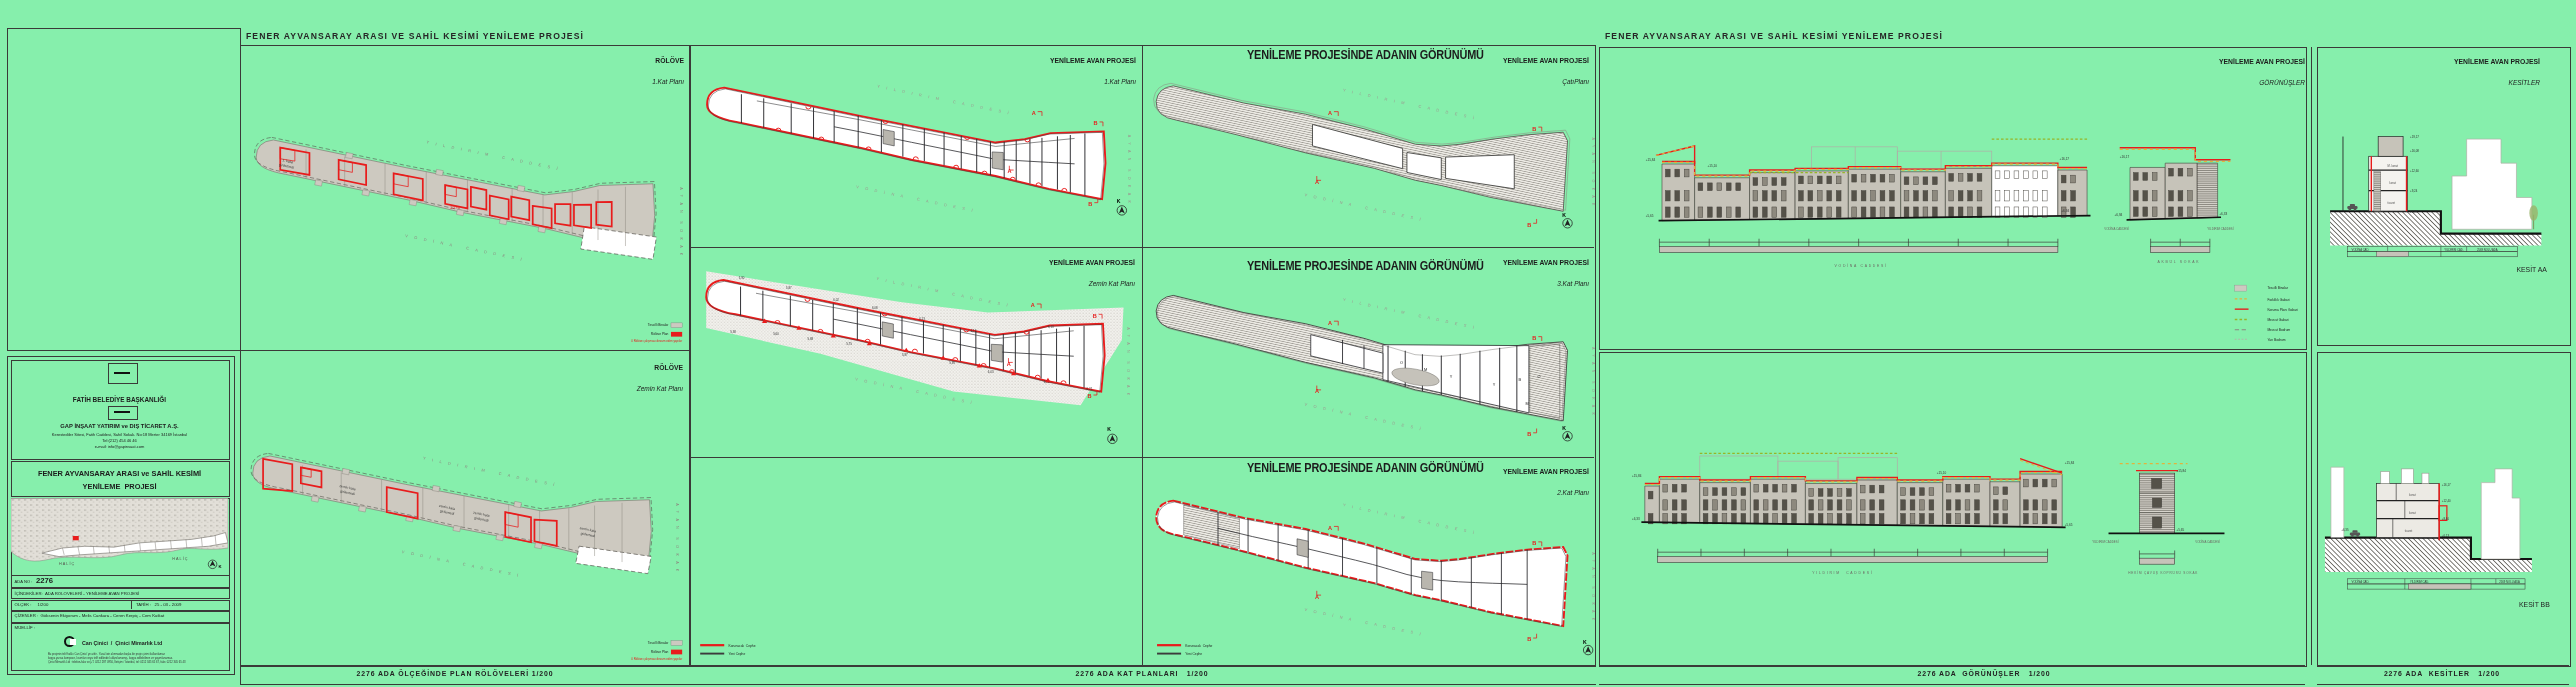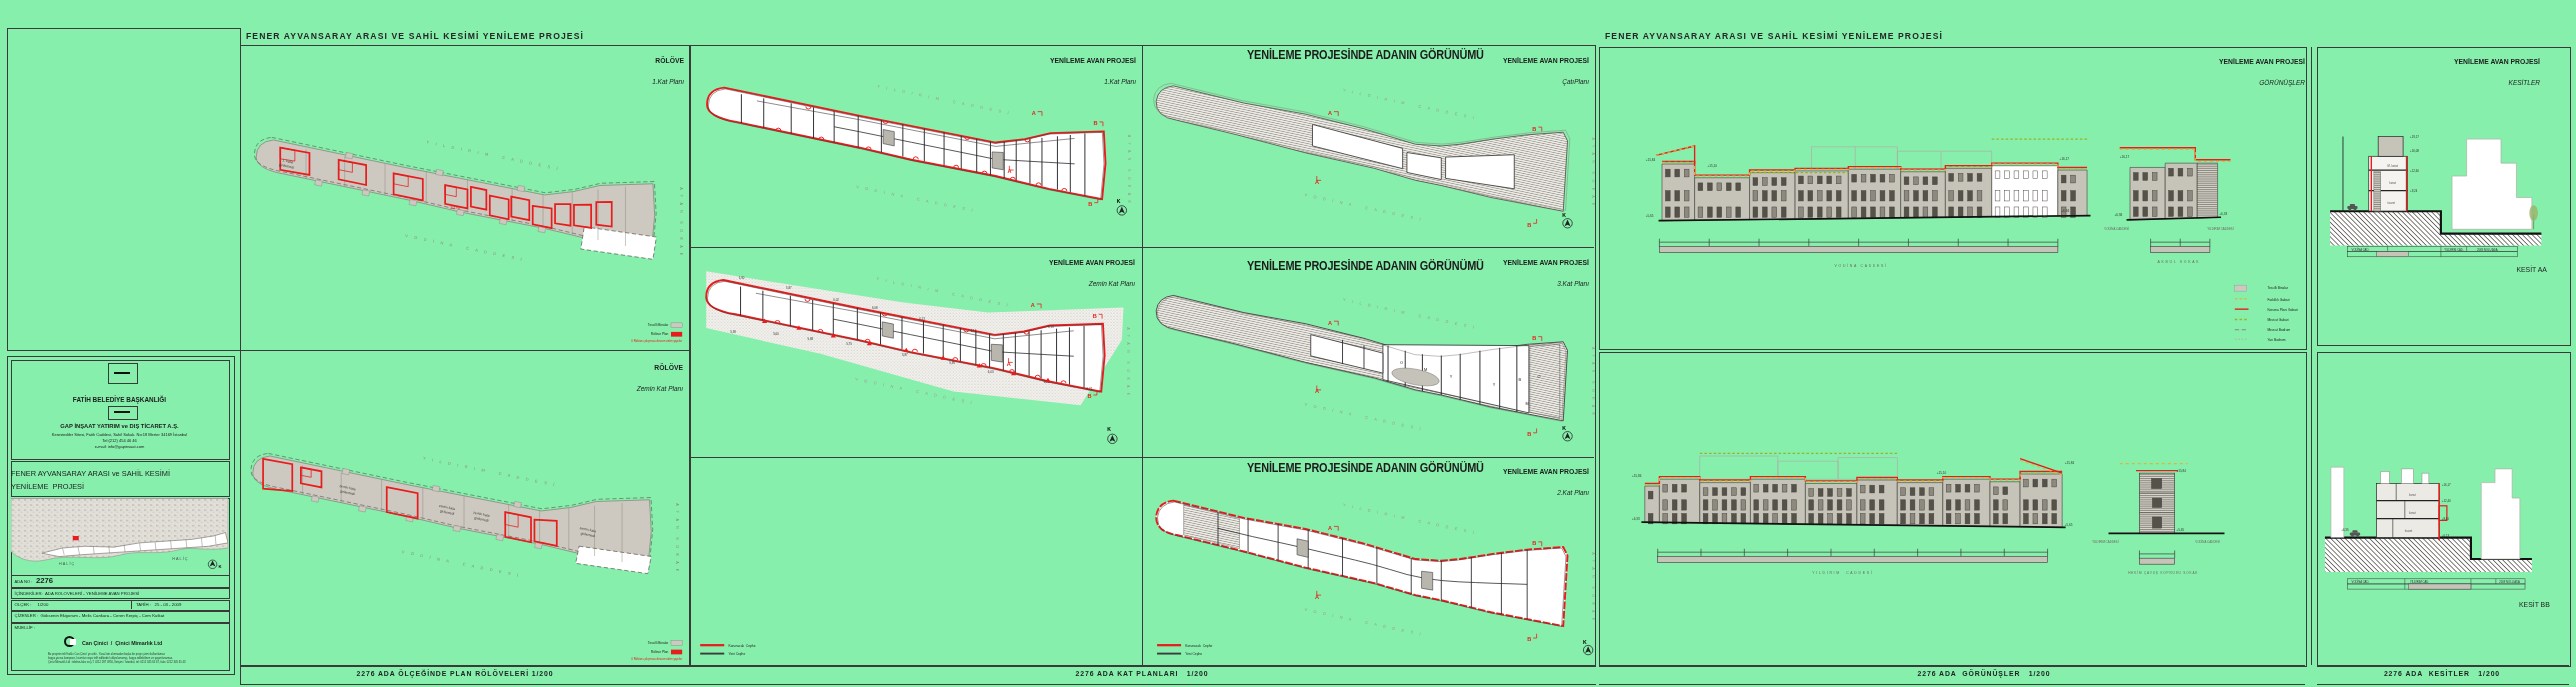--- a/index.html
+++ b/index.html
@@ -98,21 +98,21 @@
 <div class="tiny" style="left:11px;top:423px;width:217px;text-align:center;font-weight:bold;font-size:5.8px;">GAP İNŞAAT YATIRIM ve DIŞ TİCARET A.Ş.</div>
 
 <div class="tiny" style="left:11px;top:432px;width:217px;text-align:center;font-size:4px;">Kerestediler Sitesi, Fatih Caddesi, Sahil Sokak. No:18 Merter 34169 İstanbul</div>
 
 <div class="tiny" style="left:11px;top:438px;width:217px;text-align:center;font-size:4px;">Tel:(212) 454 46 46</div>
 
 <div class="tiny" style="left:11px;top:444px;width:217px;text-align:center;font-size:4px;">e-mail: info@gapinsaat.com</div>
 
 <div class="frame" style="left:11px;top:461px;width:217px;height:34px;"></div>
 
-<div class="tiny" style="left:11px;top:468px;width:217px;text-align:left;font-weight:normal;font-size:7.4px;line-height:1.75;">FENER AYVANSARAY ARASI ve SAHİL KESİMİ<br>YENİLEME&nbsp; PROJESİ</div>
+<div class="tiny" style="left:11px;top:468px;width:217px;text-align:center;font-weight:bold;font-size:7.4px;line-height:1.75;">FENER AYVANSARAY ARASI ve SAHİL KESİMİ<br>YENİLEME&nbsp; PROJESİ</div>
 
 <div class="frame" style="left:11px;top:498px;width:217px;height:76px;"></div>
 
 <div class="frame" style="left:11px;top:575px;width:217px;height:11px;"></div>
 <div class="tiny" style="left:14.6px;top:579px;font-size:4.1px;">ADA NO :</div>
 
 <div class="tiny" style="left:36px;top:576px;font-size:7.7px;font-weight:bold;">2276</div>
 
 <div class="frame" style="left:11px;top:588px;width:217px;height:9.4px;"></div>
 <div class="tiny" style="left:14.6px;top:591px;font-size:4.3px;">İÇİNDEKİLER:&nbsp; ADA RÖLÖVELERİ - YENİLEME AVAN PROJESİ</div>

